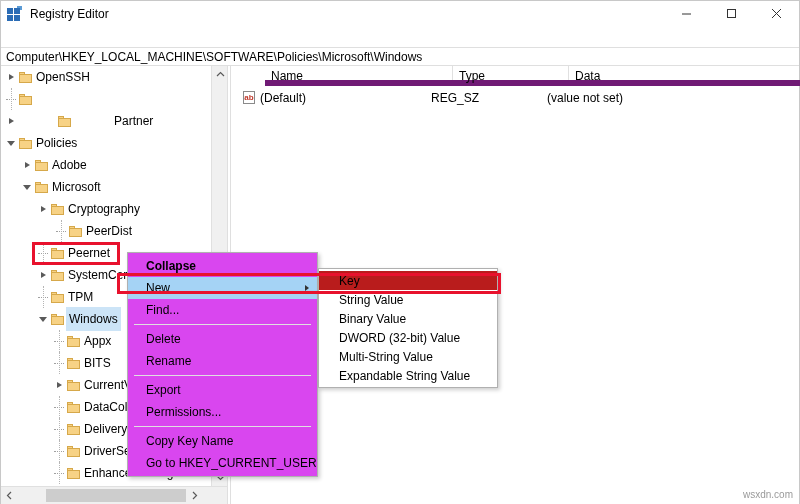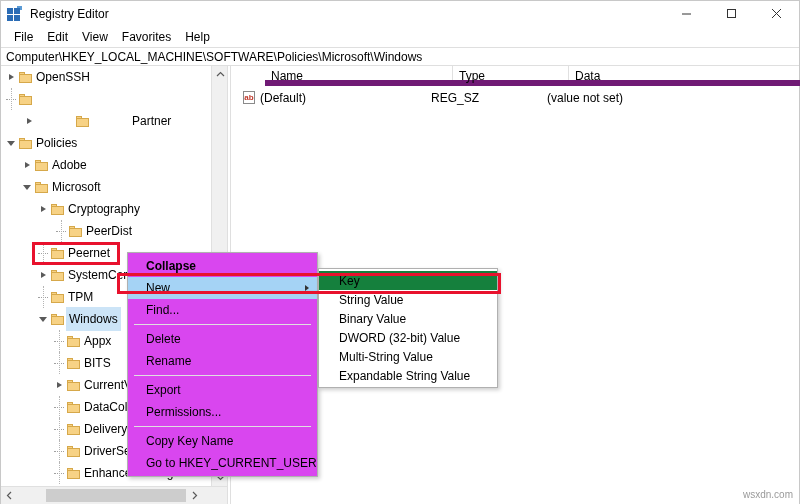--- a/index.html
+++ b/index.html
@@ -387,21 +387,21 @@
   .sub-item {
     height: 19px;
     display: flex;
     align-items: center;
     padding-left: 20px;
     font-size: 12px;
     color: #000000;
     white-space: nowrap;
     box-sizing: border-box;
   }
-  .sub-item.highlight { background: #15803d; }
+  .sub-item.highlight { background: #b91c1c; }
 
   
   .redbox {
     position: absolute;
     border: 3px solid #e8112d;
     box-sizing: border-box;
     z-index: 60;
     pointer-events: none;
   }
   #redbox-windows { left: 31px; top: 241px; width: 88px; height: 23px; }
@@ -443,27 +443,20 @@
       </div>
       <div class="win-btn">
         <svg width="11" height="11" viewBox="0 0 11 11">
             <line x1="1" y1="1" x2="10" y2="10" stroke="#333" stroke-width="1"></line>
             <line x1="10" y1="1" x2="1" y2="10" stroke="#333" stroke-width="1"></line>
           </svg>
       </div>
     </div>
   </div>
 
-  <div class="menubar">
-    <div class="menu-item">File</div>
-    <div class="menu-item">Edit</div>
-    <div class="menu-item">View</div>
-    <div class="menu-item">Favorites</div>
-    <div class="menu-item">Help</div>
-  </div>
 
   <div class="addressbar">
     <div class="path">Computer\HKEY_LOCAL_MACHINE\SOFTWARE\Policies\Microsoft\Windows</div>
   </div>
 
   <div class="content">
 
     <div class="tree-pane">
       <div class="tree-scroll-area" id="tree-rows">
           <div class="tree-row" style="padding-left: 2px;">
@@ -479,21 +472,21 @@
           <div class="tree-row" style="padding-left: 2px;">
             <span class="tw">
               <span class="vline"></span>
               <span class="dots"></span>
             </span>
             <span class="folder">
               <span class="tabtop"></span>
               <span class="body"></span>
             </span>
           </div>
-          <div class="tree-row" style="padding-left: 20px; gap: 39px;">
+          <div class="tree-row" style="padding-left: 2px; gap: 39px;">
             <span class="tw">
               <span class="chev"></span>
             </span>
             <span class="folder">
               <span class="tabtop"></span>
               <span class="body"></span>
             </span>
             <span class="tree-label">Partner</span>
           </div>
           <div class="tree-row" style="padding-left: 2px;">

